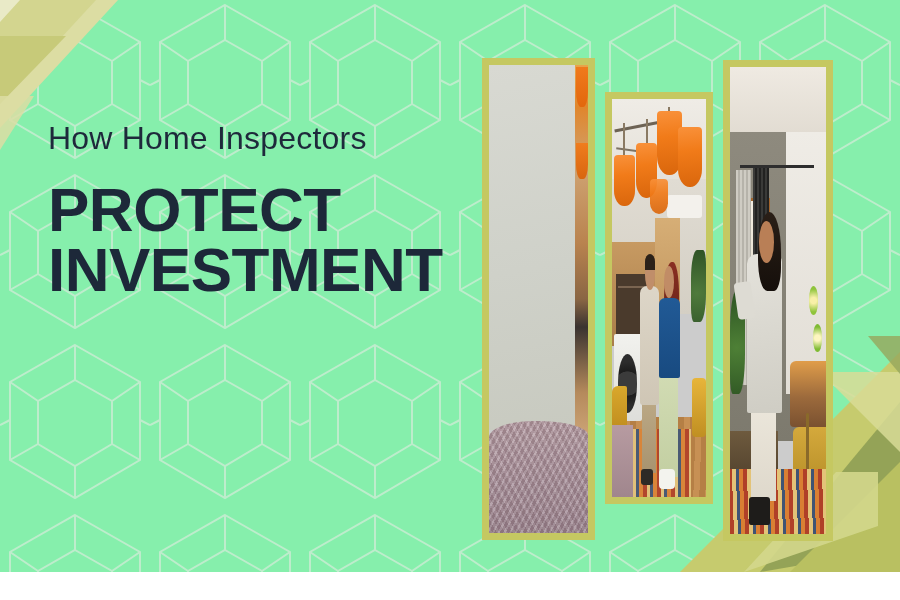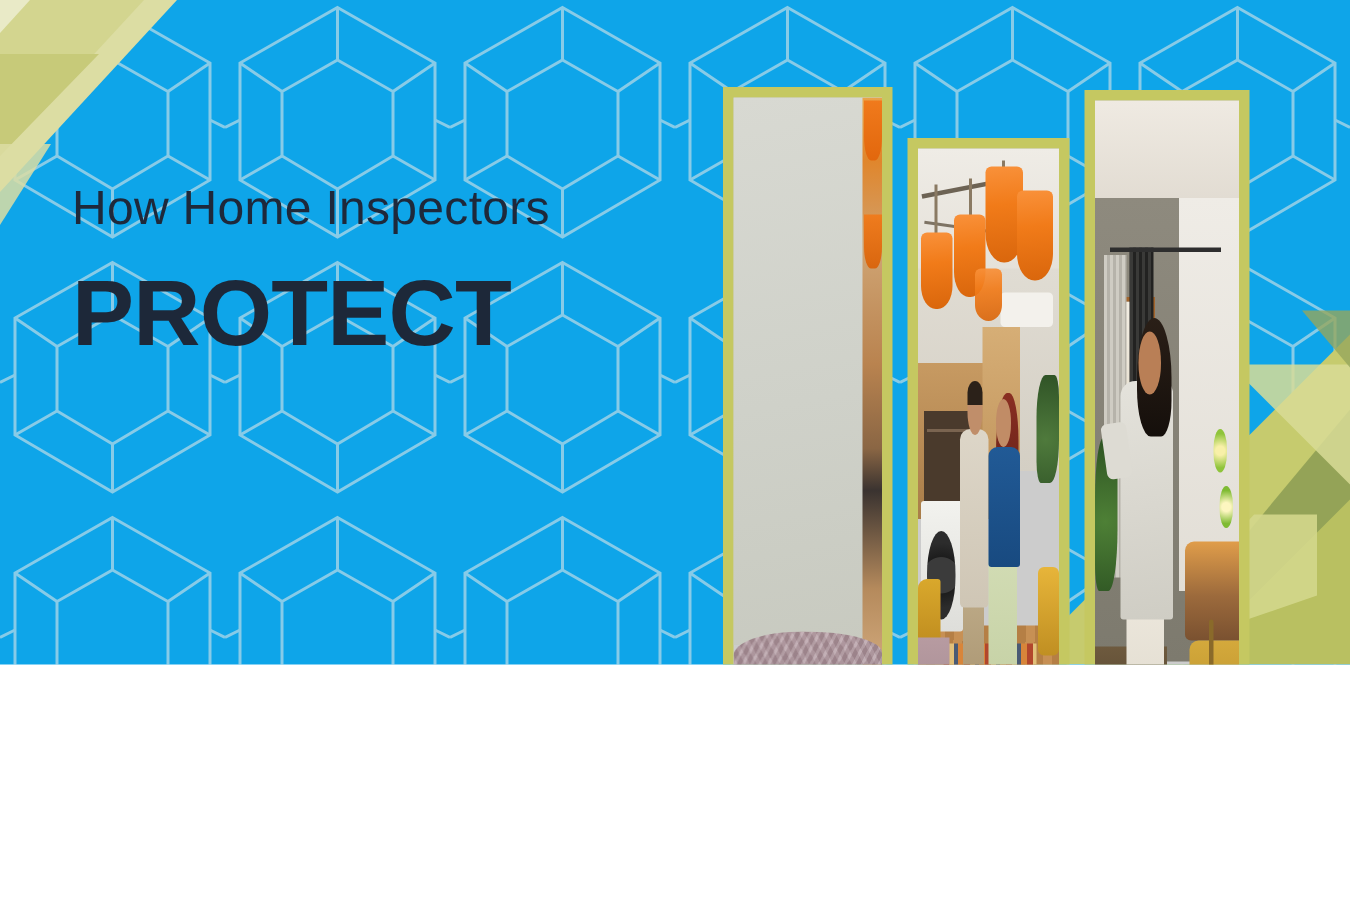--- a/index.html
+++ b/index.html
@@ -6,22 +6,22 @@
 
   html, body {
     width:900px; height:600px;
     overflow:hidden;
     background:#ffffff;
     font-family:"Liberation Sans", sans-serif;
   }
 
   #stage {
     position:relative;
-    width:900px; height:443px;
-    background:#0ea5e9;
+    width:900px; height:572px;
+    background:#86efac;
     overflow:hidden;
   }
 
   
   .bg-pattern {
     position:absolute; inset:0;
     opacity:0.55;
     pointer-events:none;
   }
 
@@ -242,20 +242,21 @@
     <polygon points="150,260 260,150 260,260" fill="#b9c061"></polygon>
     <polygon points="104,260 196,160 238,160 238,214" fill="#d3d78c" opacity="0.9"></polygon>
     <polygon points="180,60 260,60 260,140" fill="#d8dc96" opacity="0.85"></polygon>
     <polygon points="228,24 260,24 260,62" fill="#96a65c" opacity="0.8"></polygon>
   </svg>
 
   <div class="text-block">
     <div class="eyebrow">How Home Inspectors</div>
     <div class="headline">
       <span class="ln">PROTECT</span>
+      <span class="ln">INVESTMENT</span>
     </div>
   </div>
 
   <div class="panel" id="panel-1">
     <div class="photo">
       <div class="p1-wall"></div>
       <div class="p1-strip"></div>
       <div class="p1-lamp1"></div>
       <div class="p1-lamp2"></div>
       <div class="p1-sofa"></div>

